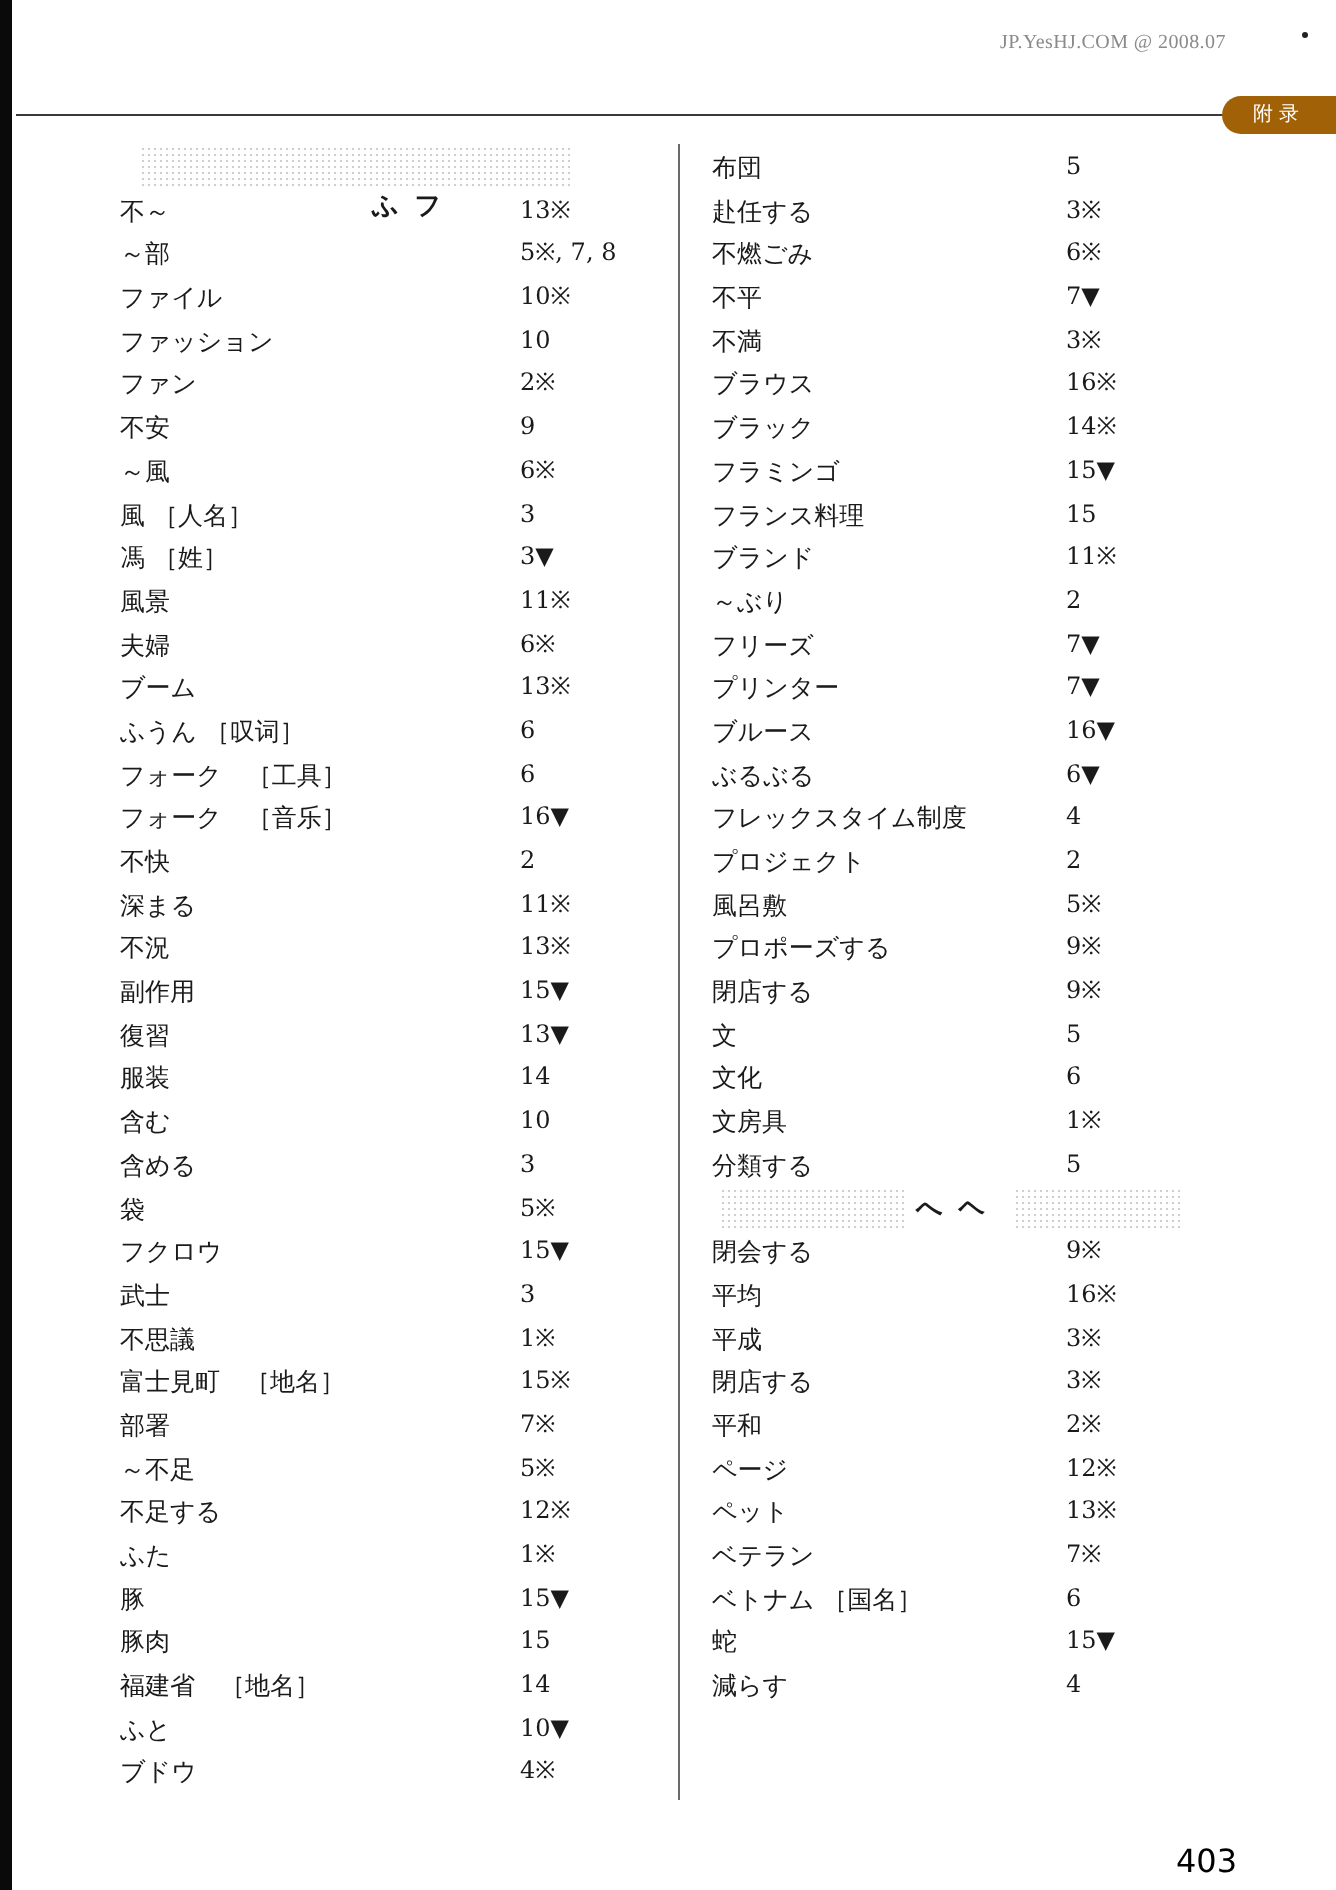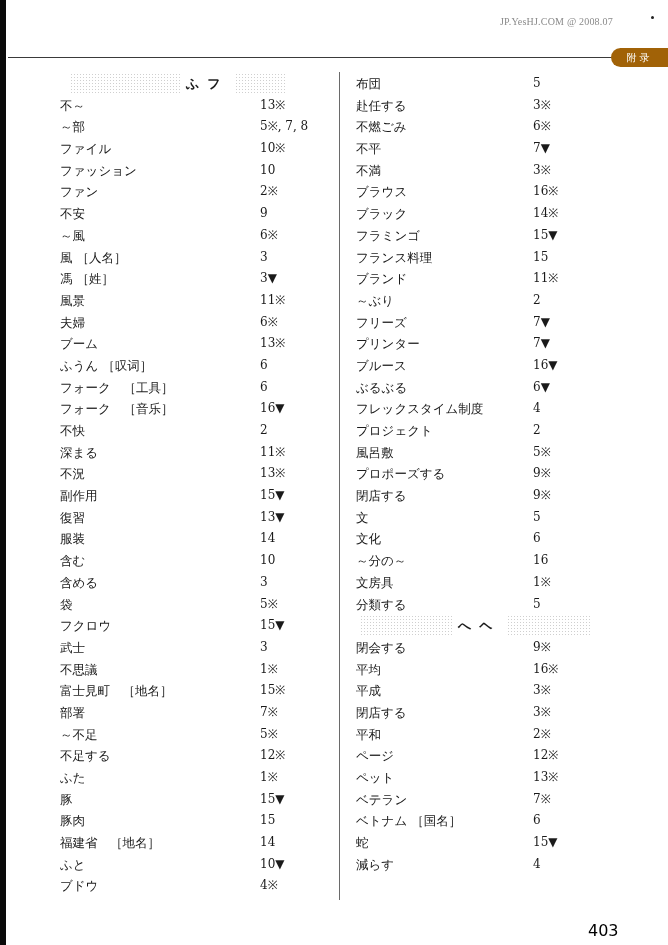--- a/index.html
+++ b/index.html
@@ -27,21 +27,21 @@
   .divider { position: absolute; left: 339px; top: 72px; width: 1px; height: 828px; background: #6a6a6a; }
   .section-head {
     position: relative; height: 21.7px; font-size: 13px; line-height: 21.7px; font-weight: bold;
     background-image: radial-gradient(#cfcfcf 0.6px, transparent 0.8px);
     background-size: 3px 3px;
   }
   .section-head .kana {
     position: absolute; background: #ffffff; padding: 0 6px; letter-spacing: 8px;
   }
   .col-left .section-head { margin-left: 10px; width: 215px; }
-  .col-left .section-head .kana { left: 110px; }
+  .col-left .section-head .kana { left: 110px; margin-top: 20px; }
   .col-right .section-head { margin-left: 4px; width: 230px; }
   .col-right .section-head .kana { left: 92px; }
   .row { position: relative; height: 21.7px; line-height: 21.7px; font-size: 12.5px; white-space: nowrap; }
   .row .term { position: absolute; left: 0; }
   .row .page { position: absolute; font-size: 12px; }
   .col-left .row .page { left: 200px; }
   .col-right .row .page { left: 177px; }
   .page-number {
     position: absolute; left: 588px; top: 921px; font-size: 16px;
     font-family: "DejaVu Sans", "Liberation Sans", sans-serif; color: #000000;
@@ -298,24 +298,20 @@
       </div>
       <div class="row">
         <span class="term">文</span>
         <span class="page">5</span>
       </div>
       <div class="row">
         <span class="term">文化</span>
         <span class="page">6</span>
       </div>
       <div class="row">
-        <span class="term">～分の～</span>
-        <span class="page">16</span>
-      </div>
-      <div class="row">
         <span class="term">文房具</span>
         <span class="page">1※</span>
       </div>
       <div class="row">
         <span class="term">分類する</span>
         <span class="page">5</span>
       </div>
     </div>
   <div class="section-head">
     <span class="kana">へヘ</span>

